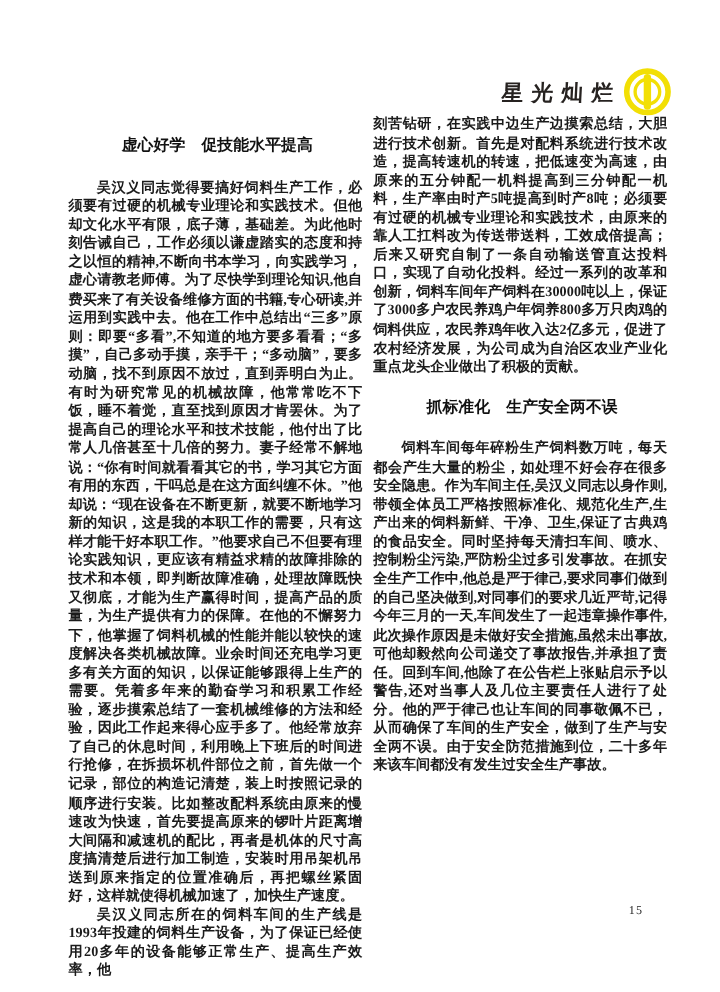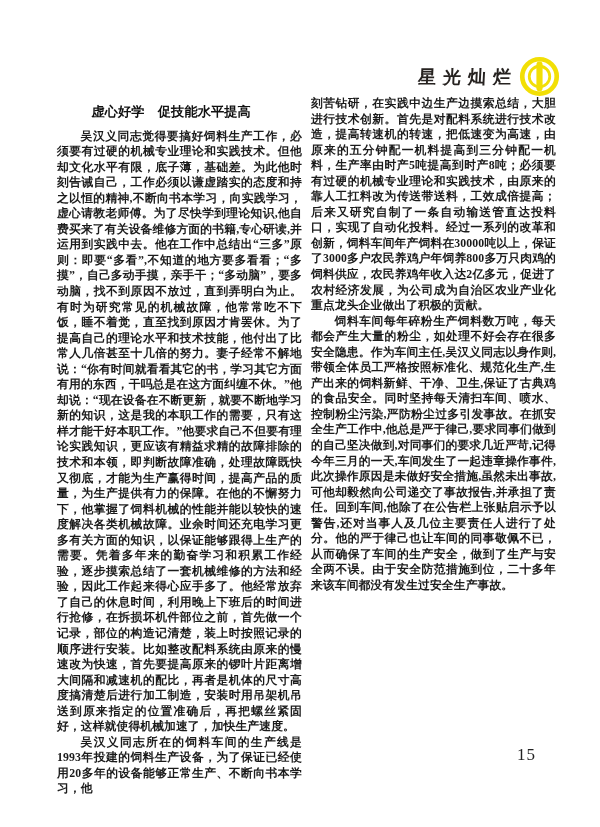--- a/index.html
+++ b/index.html
@@ -36,36 +36,36 @@
   .col{
     width:245px;
     font-size:11.8px;
     line-height:15.55px;
     text-align:justify;
     text-justify:inter-ideograph;
     font-weight:600;
     letter-spacing:0.1px;
   }
   .col h3{
-    margin:8px;
+    margin:18px;
     font-family:"DejaVu Sans",sans-serif;
     font-size:13.2px;
     line-height:16.5px;
     font-weight:bold;
     text-indent:2em;
     color:#111;
     white-space:nowrap;
   }
   .col p{margin:0;text-indent:2em;}
   .col p.no-indent{text-indent:0;}
   
   .page-number{
     position:absolute;
     right:64px;bottom:62px;
-    font-size:17px;
+    font-size:10px;
     font-family:"Liberation Serif",serif;
     color:#222;
     letter-spacing:1px;
   }
 </style>
 </head>
 <body>
 
 <div class="page">
 
@@ -76,25 +76,26 @@
       <circle cx="22" cy="22" r="11" fill="none" stroke-width="3" stroke="#f2df05"></circle>
       <rect x="18.7" y="6" width="6.6" height="32" rx="3.3" fill="#f2df05"></rect>
     </svg>
   </div>
 
   <div class="columns">
 
     <div class="col">
       <h3>虚心好学　促技能水平提高</h3>
       <p>吴汉义同志觉得要搞好饲料生产工作，必须要有过硬的机械专业理论和实践技术。但他却文化水平有限，底子薄，基础差。为此他时刻告诫自己，工作必须以谦虚踏实的态度和持之以恒的精神,不断向书本学习，向实践学习，虚心请教老师傅。为了尽快学到理论知识,他自费买来了有关设备维修方面的书籍,专心研读,并运用到实践中去。他在工作中总结出“三多”原则：即要“多看”,不知道的地方要多看看；“多摸”，自己多动手摸，亲手干；“多动脑”，要多动脑，找不到原因不放过，直到弄明白为止。有时为研究常见的机械故障，他常常吃不下饭，睡不着觉，直至找到原因才肯罢休。为了提高自己的理论水平和技术技能，他付出了比常人几倍甚至十几倍的努力。妻子经常不解地说：“你有时间就看看其它的书，学习其它方面有用的东西，干吗总是在这方面纠缠不休。”他却说：“现在设备在不断更新，就要不断地学习新的知识，这是我的本职工作的需要，只有这样才能干好本职工作。”他要求自己不但要有理论实践知识，更应该有精益求精的故障排除的技术和本领，即判断故障准确，处理故障既快又彻底，才能为生产赢得时间，提高产品的质量，为生产提供有力的保障。在他的不懈努力下，他掌握了饲料机械的性能并能以较快的速度解决各类机械故障。业余时间还充电学习更多有关方面的知识，以保证能够跟得上生产的需要。凭着多年来的勤奋学习和积累工作经验，逐步摸索总结了一套机械维修的方法和经验，因此工作起来得心应手多了。他经常放弃了自己的休息时间，利用晚上下班后的时间进行抢修，在拆损坏机件部位之前，首先做一个记录，部位的构造记清楚，装上时按照记录的顺序进行安装。比如整改配料系统由原来的慢速改为快速，首先要提高原来的锣叶片距离增大间隔和减速机的配比，再者是机体的尺寸高度搞清楚后进行加工制造，安装时用吊架机吊送到原来指定的位置准确后，再把螺丝紧固好，这样就使得机械加速了，加快生产速度。</p>
-      <p>吴汉义同志所在的饲料车间的生产线是1993年投建的饲料生产设备，为了保证已经使用20多年的设备能够正常生产、不断向书本学习，他</p>
+      <p>吴汉义同志所在的饲料车间的生产线是1993年投建的饲料生产设备，为了保证已经使用20多年的设备能够正常生产、提高生产效率，他</p>
     </div>
 
     <div class="col">
       <p class="no-indent">刻苦钻研，在实践中边生产边摸索总结，大胆进行技术创新。首先是对配料系统进行技术改造，提高转速机的转速，把低速变为高速，由原来的五分钟配一机料提高到三分钟配一机料，生产率由时产5吨提高到时产8吨；必须要有过硬的机械专业理论和实践技术，由原来的靠人工扛料改为传送带送料，工效成倍提高；后来又研究自制了一条自动输送管直达投料口，实现了自动化投料。经过一系列的改革和创新，饲料车间年产饲料在30000吨以上，保证了3000多户农民养鸡户年饲养800多万只肉鸡的饲料供应，农民养鸡年收入达2亿多元，促进了农村经济发展，为公司成为自治区农业产业化重点龙头企业做出了积极的贡献。</p>
+      <h3>抓标准化　生产安全两不误</h3>
       <p>饲料车间每年碎粉生产饲料数万吨，每天都会产生大量的粉尘，如处理不好会存在很多安全隐患。作为车间主任,吴汉义同志以身作则,带领全体员工严格按照标准化、规范化生产,生产出来的饲料新鲜、干净、卫生,保证了古典鸡的食品安全。同时坚持每天清扫车间、喷水、控制粉尘污染,严防粉尘过多引发事故。在抓安全生产工作中,他总是严于律己,要求同事们做到的自己坚决做到,对同事们的要求几近严苛,记得今年三月的一天,车间发生了一起违章操作事件,此次操作原因是未做好安全措施,虽然未出事故,可他却毅然向公司递交了事故报告,并承担了责任。回到车间,他除了在公告栏上张贴启示予以警告,还对当事人及几位主要责任人进行了处分。他的严于律己也让车间的同事敬佩不已，从而确保了车间的生产安全，做到了生产与安全两不误。由于安全防范措施到位，二十多年来该车间都没有发生过安全生产事故。</p>
     </div>
 
   </div>
 
   <div class="page-number">15</div>
 
 </div>
 
 </body></html>

